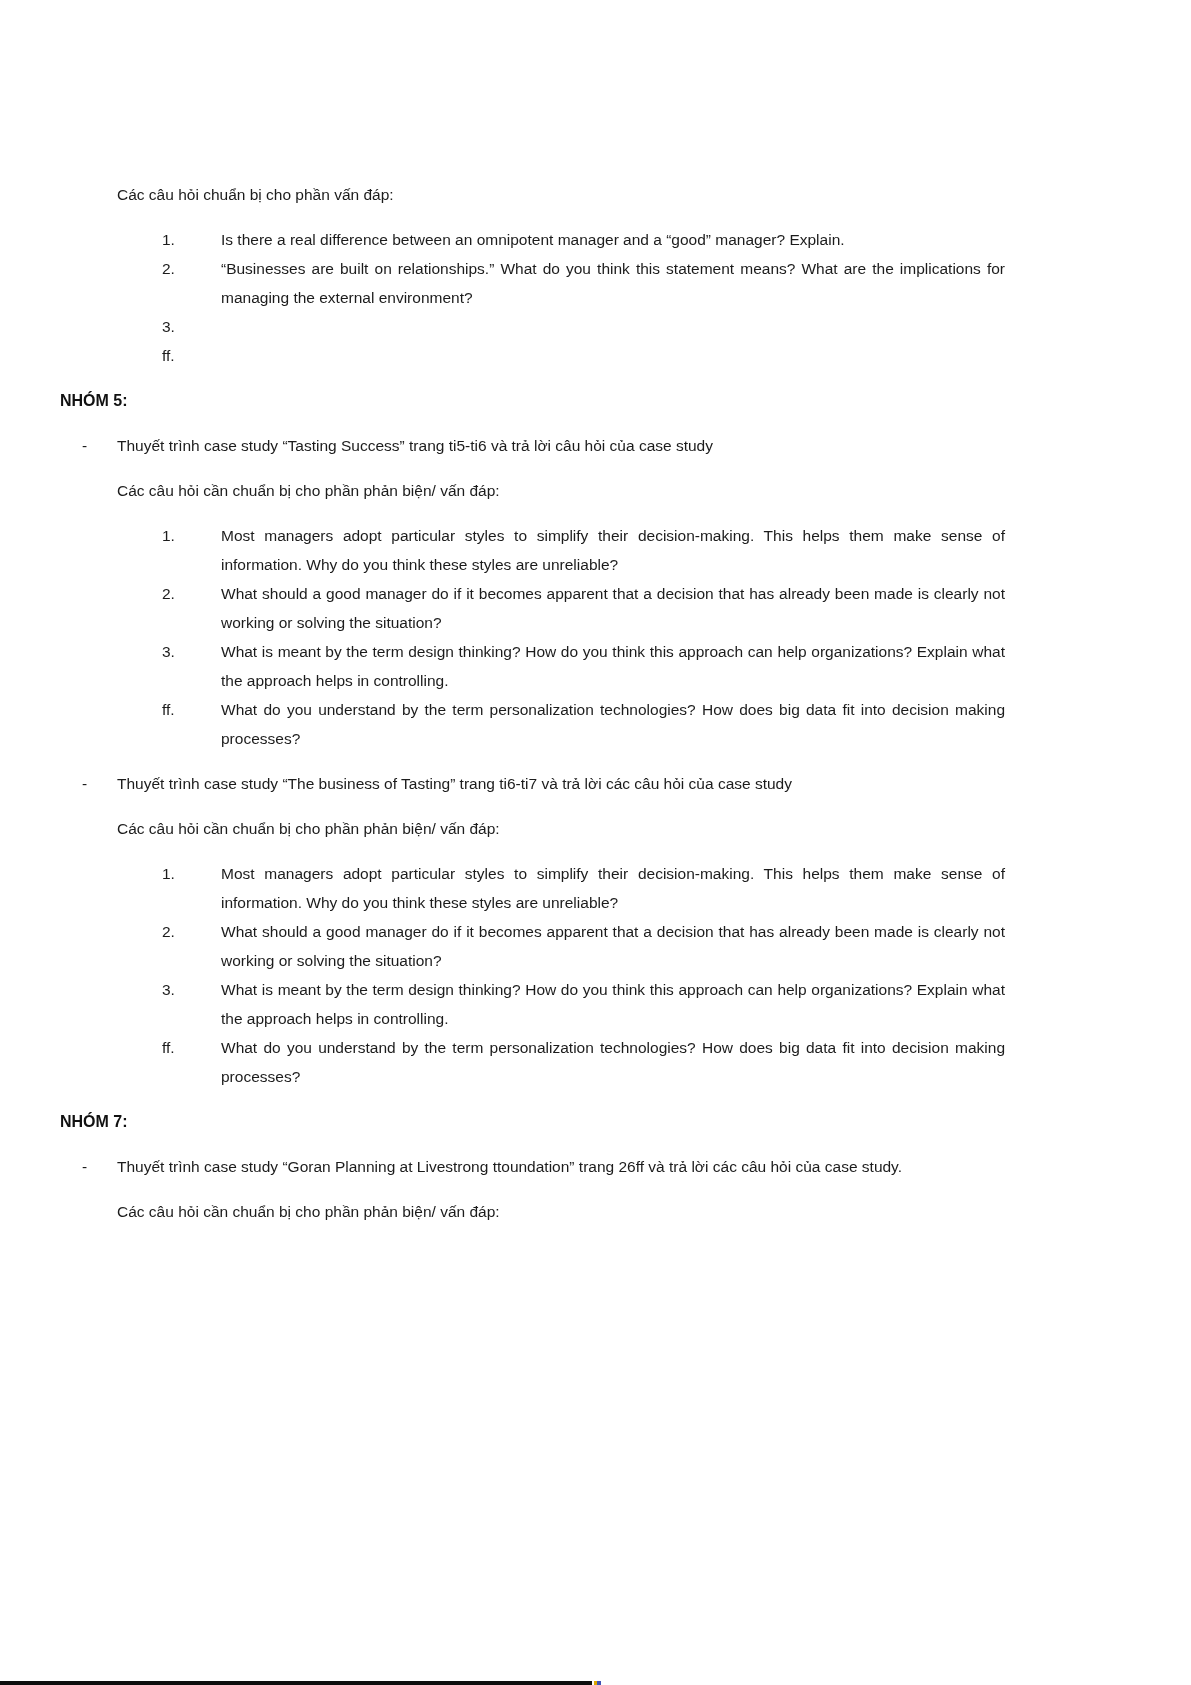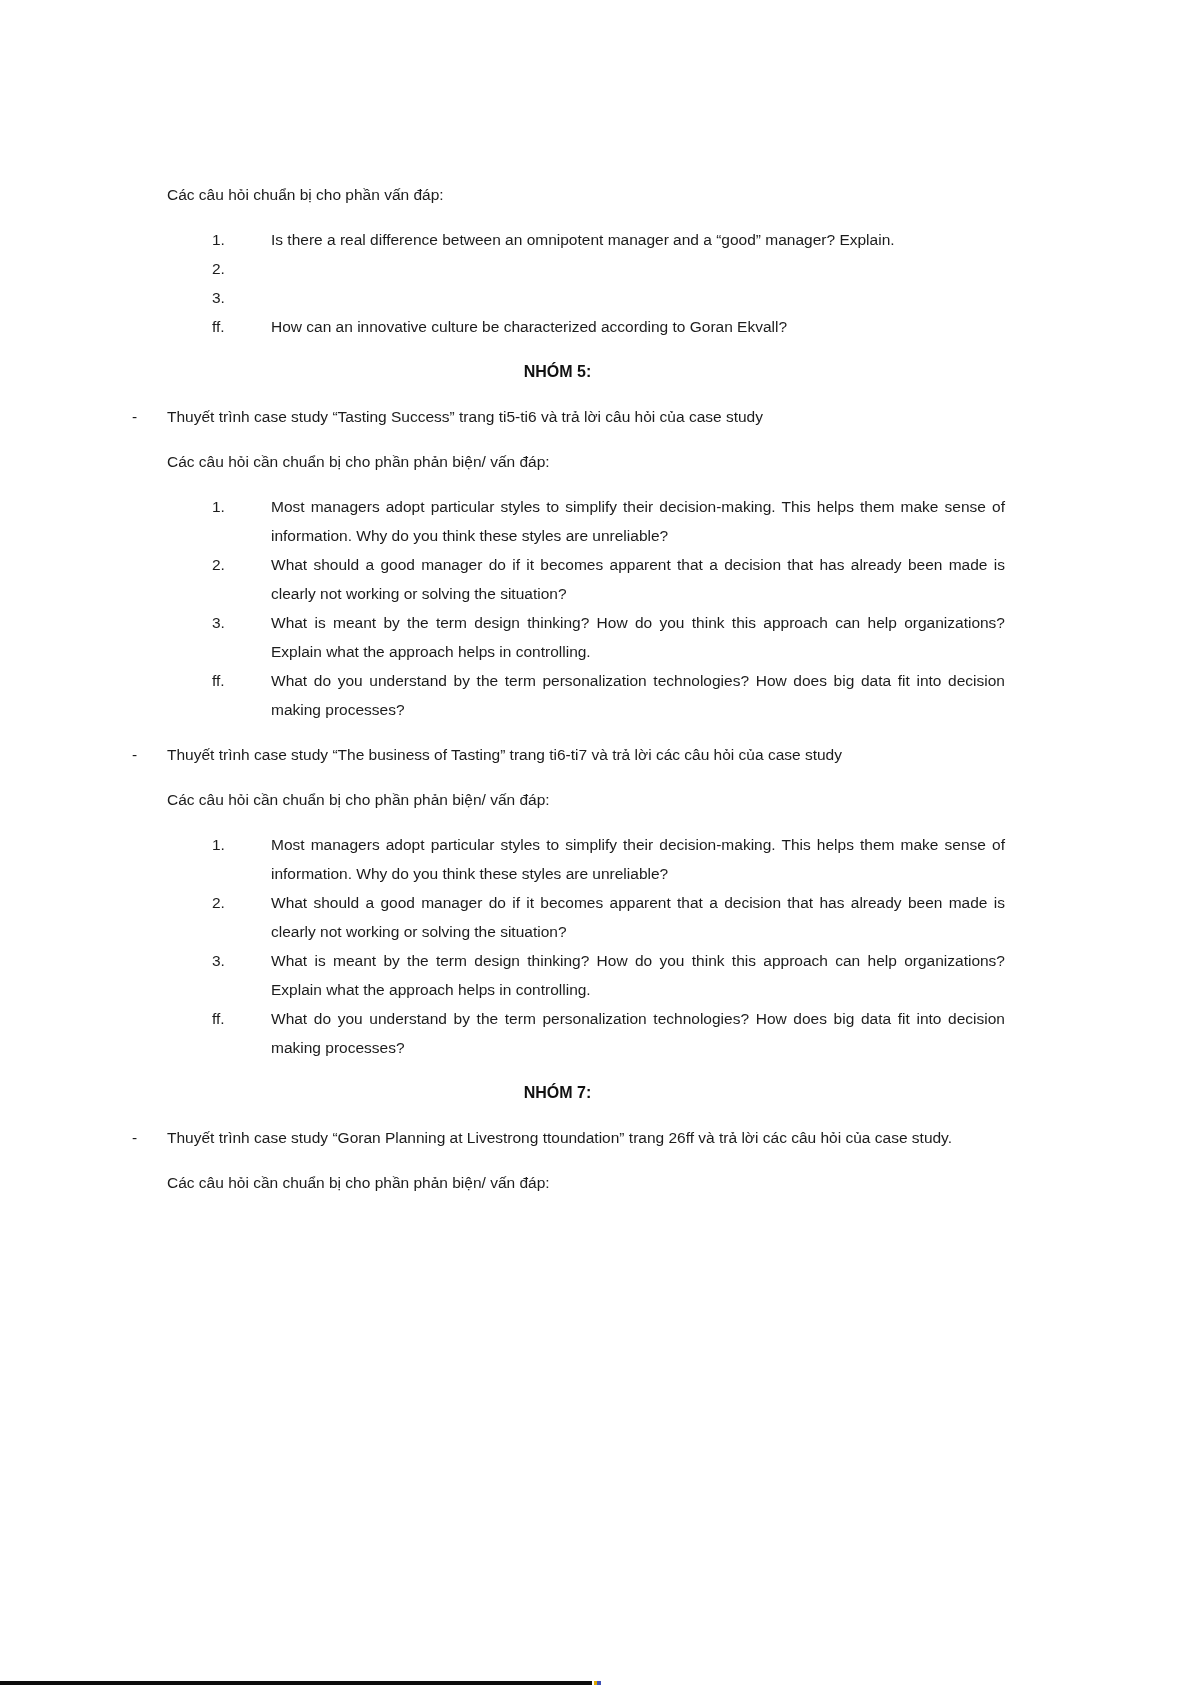--- a/index.html
+++ b/index.html
@@ -15,35 +15,34 @@
     font-family: "Liberation Sans", sans-serif;
     color: #1c1c1c;
     overflow: hidden;
   }
   .content {
     position: absolute;
     top: 180px;
     left: 0;
     width: 100%;
     box-sizing: border-box;
-    padding: 0 186px 0 110px;
+    padding: 0 186px 0 60px;
     font-size: 15.5px;
     line-height: 29px;
   }
   .para {
     margin: 0 0 16px 57px;
     text-align: left;
   }
   .group-heading {
     margin: 12px 0 16px 0;
     font-size: 16px;
     font-weight: 700;
     color: #111111;
     line-height: 29px;
-    text-align: center;
   }
   .bullet-row {
     display: flex;
     margin: 0 0 16px 0;
   }
   .bullet-row .dash {
     flex: 0 0 35px;
     margin-left: 22px;
     text-align: left;
   }
@@ -94,27 +93,27 @@
 
     <p class="para">Các câu hỏi chuẩn bị cho phần vấn đáp:</p>
 
     <div class="qlist">
       <div class="qitem">
         <span class="marker">1.</span>
         <span class="qtext">Is there a real difference between an omnipotent manager and a “good” manager? Explain.</span>
       </div>
       <div class="qitem">
         <span class="marker">2.</span>
+        <span class="qtext">“Businesses are built on relationships.” What do you think this statement means? What are the implications for managing the external environment?</span>
       </div>
       <div class="qitem">
         <span class="marker">3.</span>
       </div>
       <div class="qitem">
         <span class="marker">ff.</span>
-        <span class="qtext">How can an innovative culture be characterized according to Goran Ekvall?</span>
       </div>
     </div>
 
     <h2 class="group-heading">NHÓM 5:</h2>
 
     <div class="bullet-row">
       <span class="dash">-</span>
       <span class="btext">Thuyết trình case study “Tasting Success” trang ti5-ti6 và trả lời câu hỏi của case study</span>
     </div>
 

